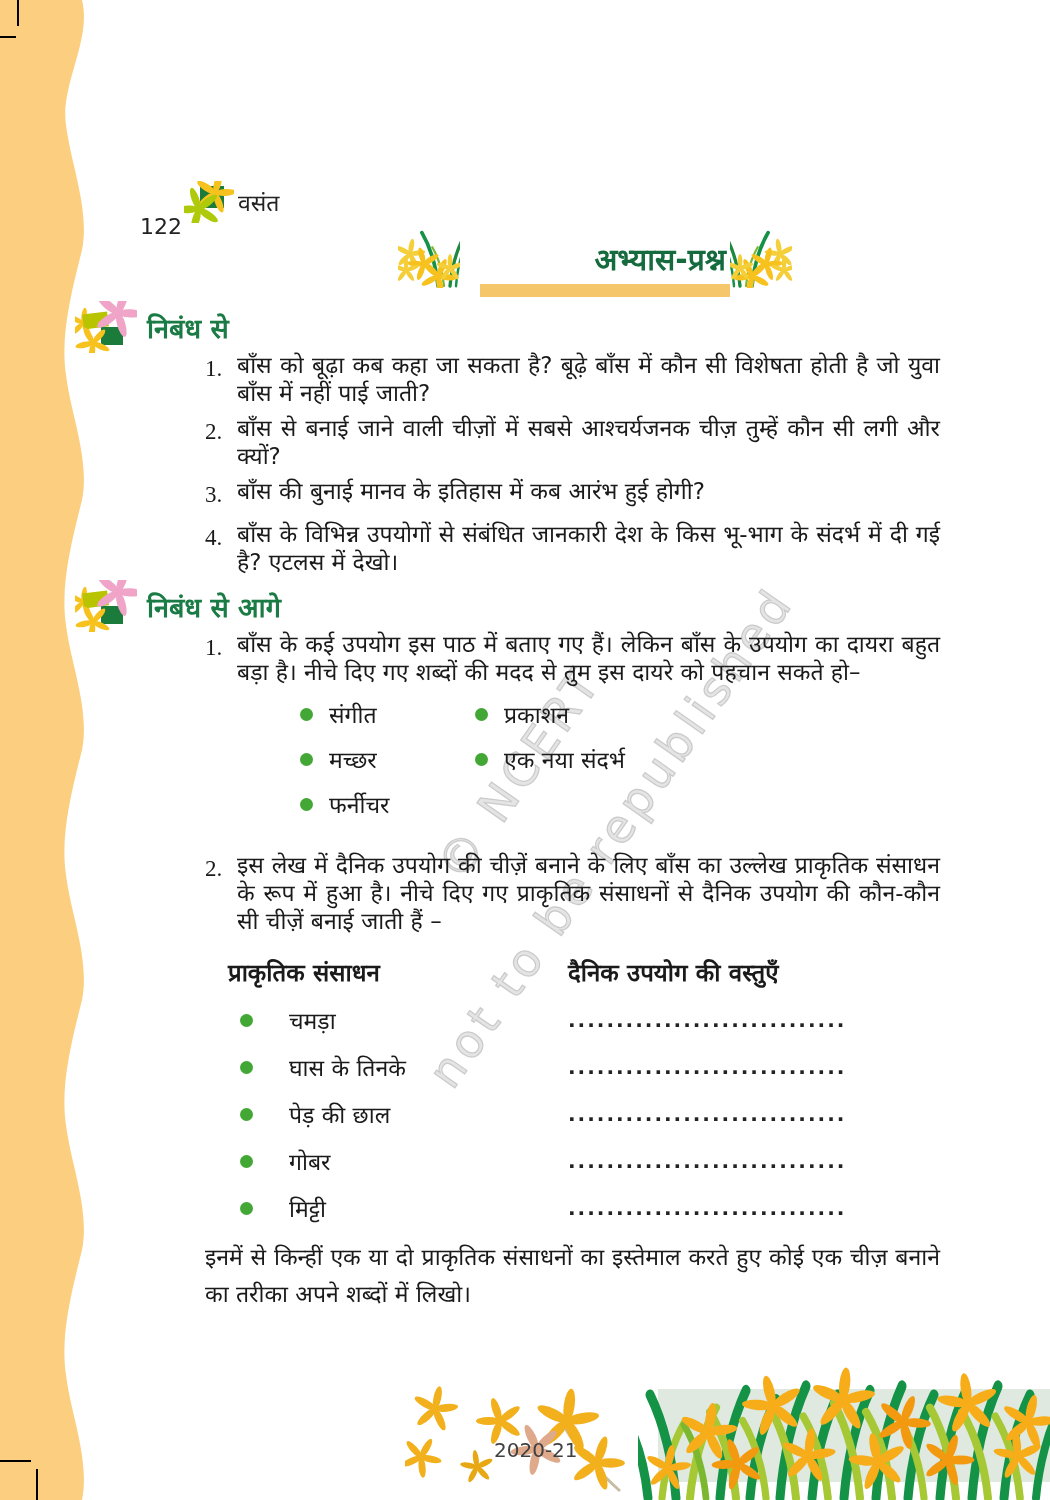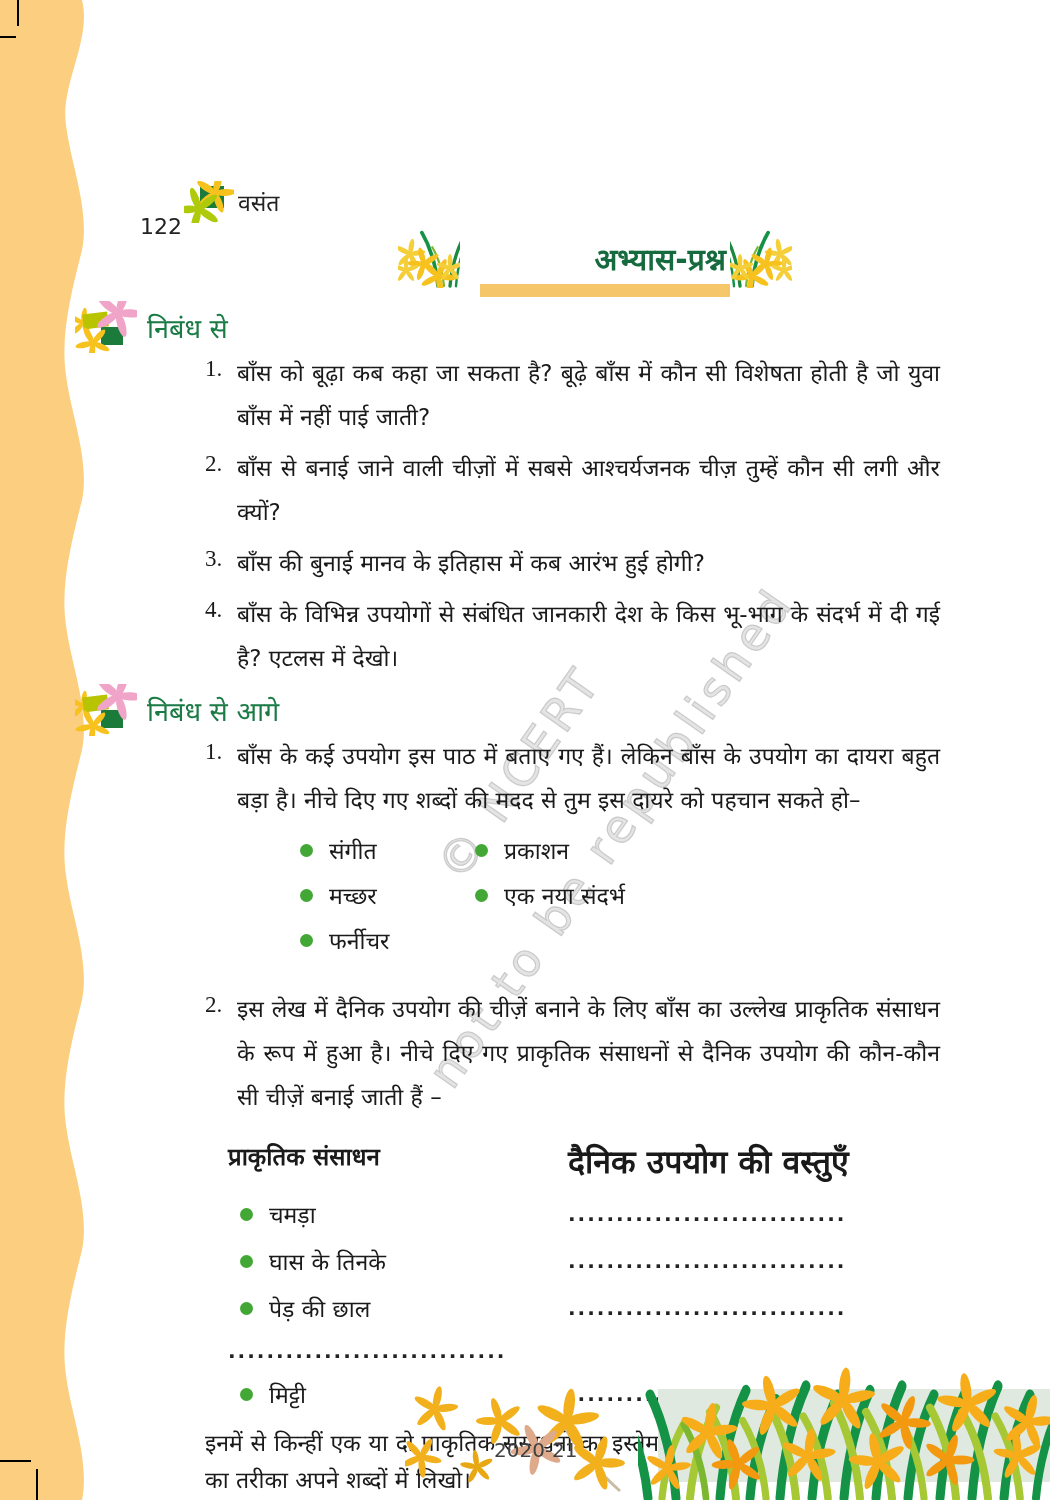--- a/index.html
+++ b/index.html
@@ -34,42 +34,42 @@
   
   .banner{display:flex;align-items:flex-start;width:fit-content;margin:6px 0 8px 258px;}
   .banner-mid{display:flex;flex-direction:column;}
   .banner-title{font-size:30px;font-weight:bold;color:#156B3E;padding:14px 4px 0 10px;white-space:nowrap;text-align:right;}
   .banner-bar{height:13px;background:#F6C66B;width:250px;margin:5px 0 0 20px;}
   .clump.flip{transform:scaleX(-1);}
 
   
   .sec-head{display:flex;align-items:center;margin:10px 0 4px -65px;height:40px;}
   .sec-head .sec-icon{margin-right:10px;}
-  .sec-title{font-size:27px;font-weight:normal;color:#1B7B45;white-space:nowrap;}
+  .sec-title{font-size:27px;font-weight:bold;color:#1B7B45;white-space:nowrap;}
 
   
   .qlist{margin-left:65px;}
   .q-item{display:flex;margin-bottom:7px;}
   .q-num{width:32px;flex:0 0 32px;font-family:"Liberation Serif",serif;font-size:23px;line-height:36px;}
-  .q-text{flex:1;font-size:23px;line-height:44px;text-align:justify;}
+  .q-text{flex:1;font-size:23px;line-height:28px;text-align:justify;}
 
   
   .word-cols{display:flex;margin:12px 0 4px 160px;}
   .word-col1{width:175px;}
   .word-item{display:flex;align-items:center;margin-bottom:13px;}
   .dot{width:13px;height:13px;border-radius:50%;background:#43A735;flex:0 0 13px;margin-right:16px;}
   .word-label{font-size:23px;}
 
   
   .res-table{margin:20px 0 4px 88px;}
   .res-headrow{display:flex;margin-bottom:16px;}
   .res-h1{width:340px;font-size:24px;font-weight:bold;}
-  .res-h2{font-size:32px;font-weight:bold;}
+  .res-h2{font-size:24px;font-weight:bold;}
   .res-row{display:flex;align-items:center;margin-bottom:15px;}
-  .res-left{width:340px;display:flex;align-items:center;}
+  .res-left{width:340px;display:flex;align-items:center;gap:20px;}
   .res-left .dot{margin-left:12px;}
   .res-label{font-size:23px;}
   .res-blank{font-size:20px;font-weight:bold;letter-spacing:2px;color:#222;overflow:hidden;white-space:nowrap;width:275px;}
 
   .closing{margin:8px 0 0 65px;font-size:23px;line-height:37px;text-align:justify;}
 
   
   .foot-flowers{position:absolute;left:405px;top:1383px;z-index:2;}
   .year{position:absolute;left:494px;top:1438px;font-size:20px;color:#404040;z-index:3;text-align:right;}
   .corner-grass{position:absolute;right:0;bottom:0;z-index:2;}
@@ -256,20 +256,24 @@
         <span class="res-blank">..........................................</span>
       </div>
       <div class="res-row">
         <div class="res-left">
             <span class="dot"></span>
           <span class="res-label">पेड़ की छाल</span>
           </div>
         <span class="res-blank">..........................................</span>
       </div>
       <div class="res-row">
+        <div class="res-left">
+            <span class="dot"></span>
+          <span class="res-label">गोबर</span>
+          </div>
         <span class="res-blank">..........................................</span>
       </div>
       <div class="res-row">
         <div class="res-left">
             <span class="dot"></span>
           <span class="res-label">मिट्टी</span>
           </div>
         <span class="res-blank">..........................................</span>
       </div>
     </div>

